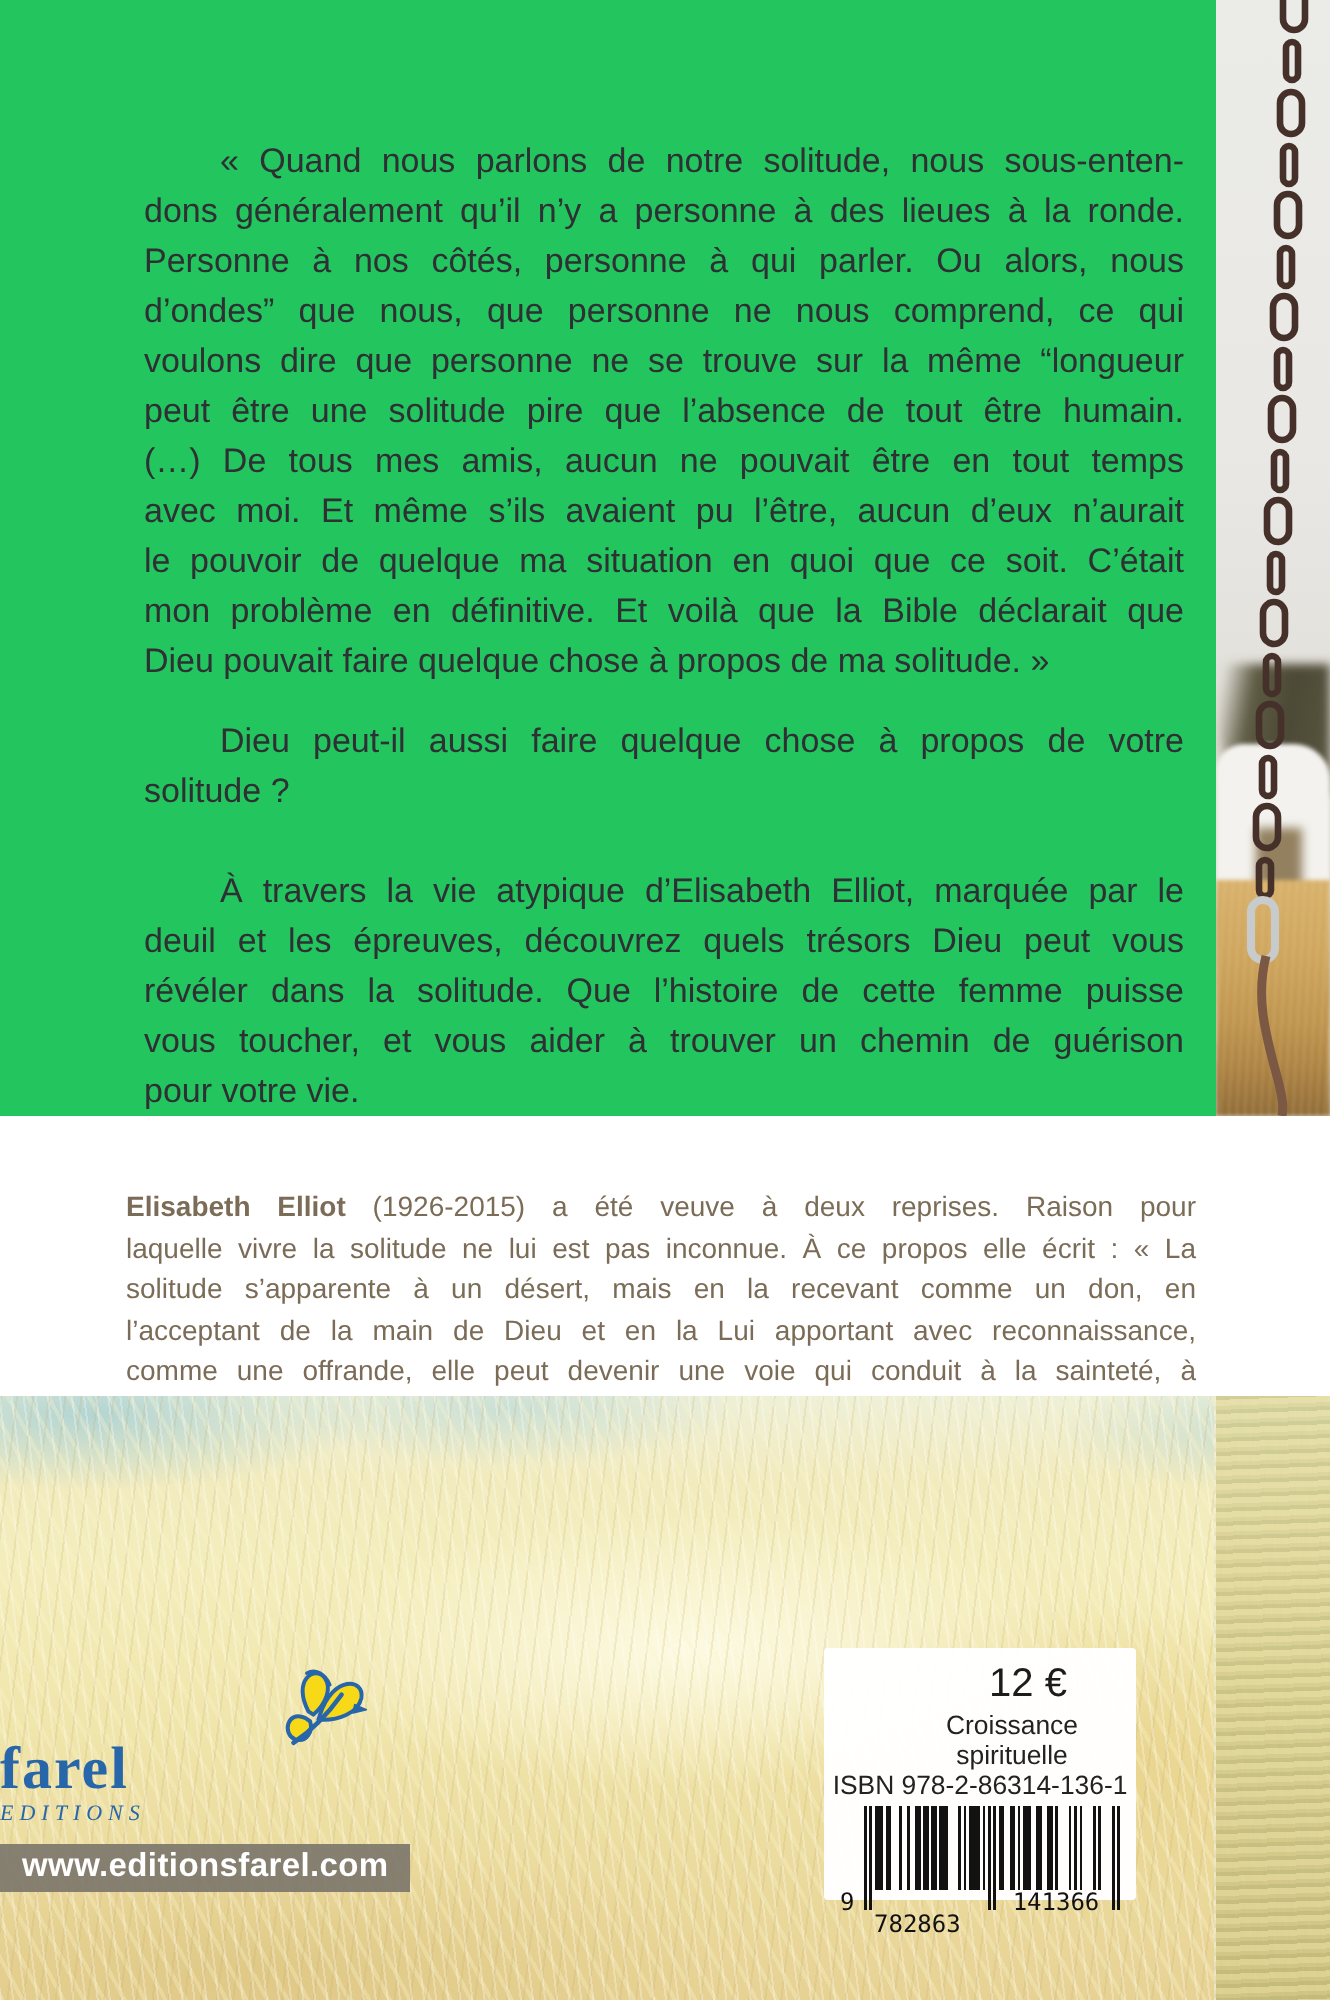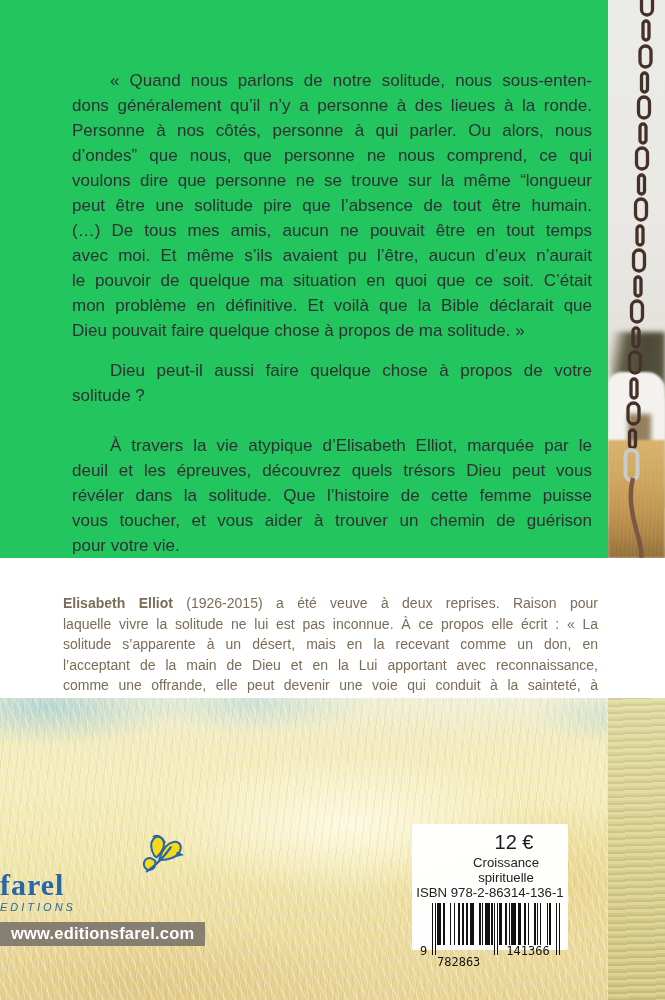--- a/index.html
+++ b/index.html
@@ -52,21 +52,21 @@
   .field-right-strip{position:absolute;left:607px;top:0;width:58px;height:302px;opacity:.9;
     background:
       repeating-linear-gradient(178deg,rgba(150,150,90,.25) 0 2px,rgba(235,225,165,.45) 2px 5px,rgba(205,195,130,.25) 5px 7px),
       linear-gradient(180deg,#e3dda6 0%,#d8cf92 50%,#cfc382 100%);
     border-left:1px solid rgba(255,255,250,.5);}
   
   .logo-block{position:absolute;left:0;top:132px;width:320px;text-align:left;}
   .butterfly{display:block;margin:0 auto -8px auto;}
   .farel-name{font-family:"Liberation Serif",serif;font-weight:600;font-size:30px;line-height:30px;
     color:#2767a9;letter-spacing:1px;}
-  .farel-sub{font-family:Liberation Sans, sans-serif;font-style:italic;font-size:11px;line-height:12px;
+  .farel-sub{font-family:Liberation Serif, serif;font-style:italic;font-size:11px;line-height:12px;
     color:#2767a9;letter-spacing:3px;margin-top:1px;}
   .web-bar{display:inline-block;margin-top:9px;padding:2px 11px 3px 11px;background:rgba(125,119,108,.92);
     color:#ffffff;font-weight:bold;font-size:16.5px;letter-spacing:.2px;}
   
   .price-label{position:absolute;left:412px;top:126px;width:156px;height:126px;
     background:rgba(255,255,255,.97);border-radius:2px;text-align:center;color:#1c1c1c;}
   .price{font-size:20px;line-height:22px;margin-top:7px;padding-left:48px;}
   .category{font-size:13.2px;line-height:15px;margin-top:2px;color:#222;padding-left:32px;}
   .isbn{font-size:13.2px;line-height:15px;color:#222;}
   .barcode-wrap{position:relative;width:140px;margin:3px auto 0 auto;height:60px;}

